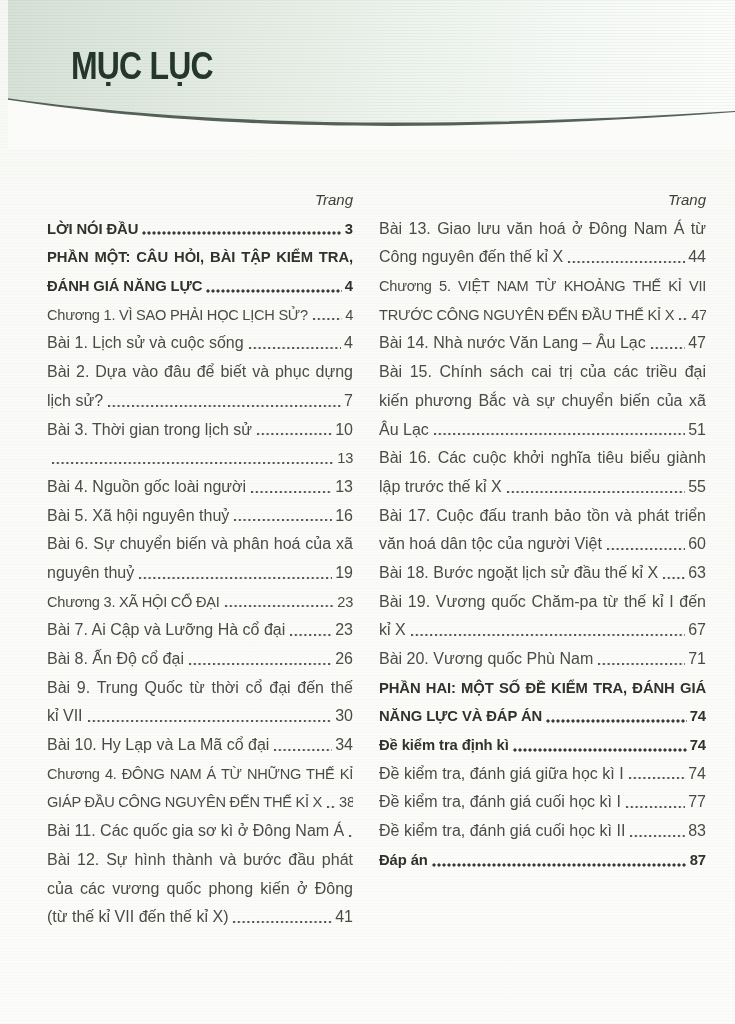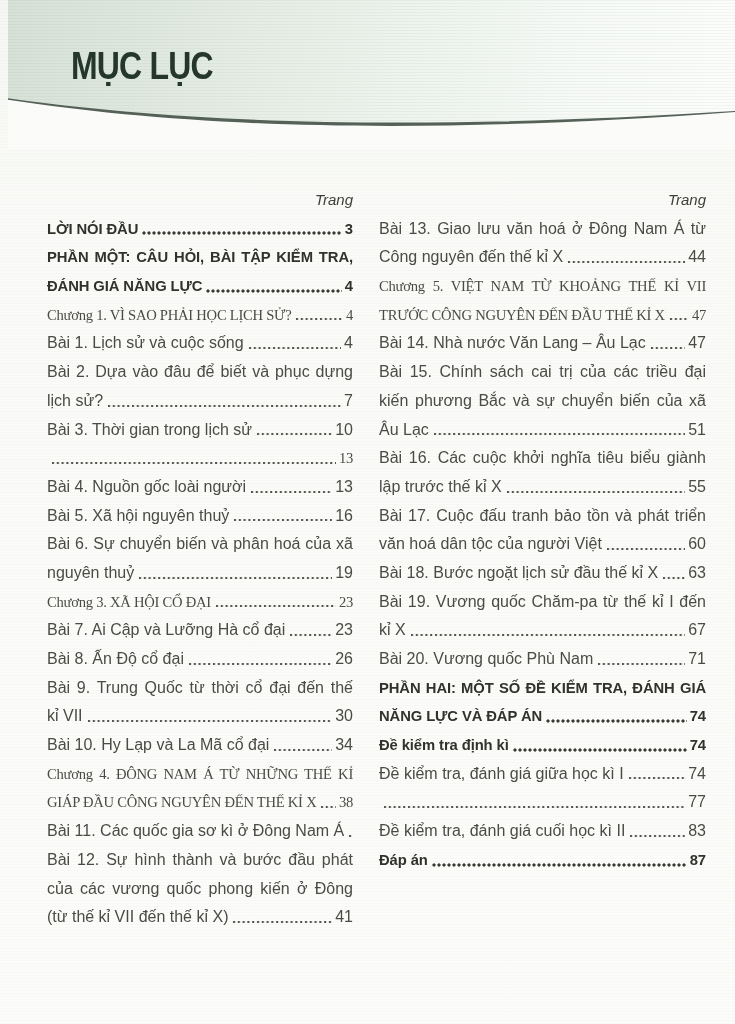--- a/index.html
+++ b/index.html
@@ -26,21 +26,21 @@
   }
   .cols{position:absolute;top:186px;left:0;width:735px;}
   .col{position:absolute;top:0;}
   .col.left{left:47px;width:306px;}
   .col.right{left:379px;width:327px;}
   .trang{
     text-align:right;font-style:italic;font-size:15px;color:#3e3e3a;
     line-height:28.7px;
   }
   .entry{color:#4b4b45;font-size:16px;line-height:28.7px;overflow:hidden;}
-  .entry.chapter{font-size:14.6px;letter-spacing:-0.25px;font-family:Liberation Serif, serif;}
+  .entry.chapter{font-size:14.6px;letter-spacing:-0.25px;}
   .entry.bold{font-weight:bold;color:#32322c;font-size:14.8px;letter-spacing:-0.1px;}
   .jline{
     text-align:justify;text-align-last:justify;
     height:28.7px;white-space:normal;overflow:hidden;
   }
   .tail{display:flex;align-items:center;height:28.7px;}
   .tail .t{white-space:nowrap;flex:0 0 auto;}
   .tail .pg{white-space:nowrap;flex:0 0 auto;}
   .lead{
     flex:1 1 auto;min-width:10px;align-self:flex-end;height:4px;
@@ -291,20 +291,21 @@
         </div>
         <div class="entry normal">
           <div class="tail">
             <span class="t">Đề kiểm tra, đánh giá giữa học kì I</span>
             <span class="lead"></span>
             <span class="pg">74</span>
           </div>
         </div>
         <div class="entry normal">
           <div class="tail">
+            <span class="t">Đề kiểm tra, đánh giá cuối học kì I</span>
             <span class="lead"></span>
             <span class="pg">77</span>
           </div>
         </div>
         <div class="entry normal">
           <div class="tail">
             <span class="t">Đề kiểm tra, đánh giá cuối học kì II</span>
             <span class="lead"></span>
             <span class="pg">83</span>
           </div>

